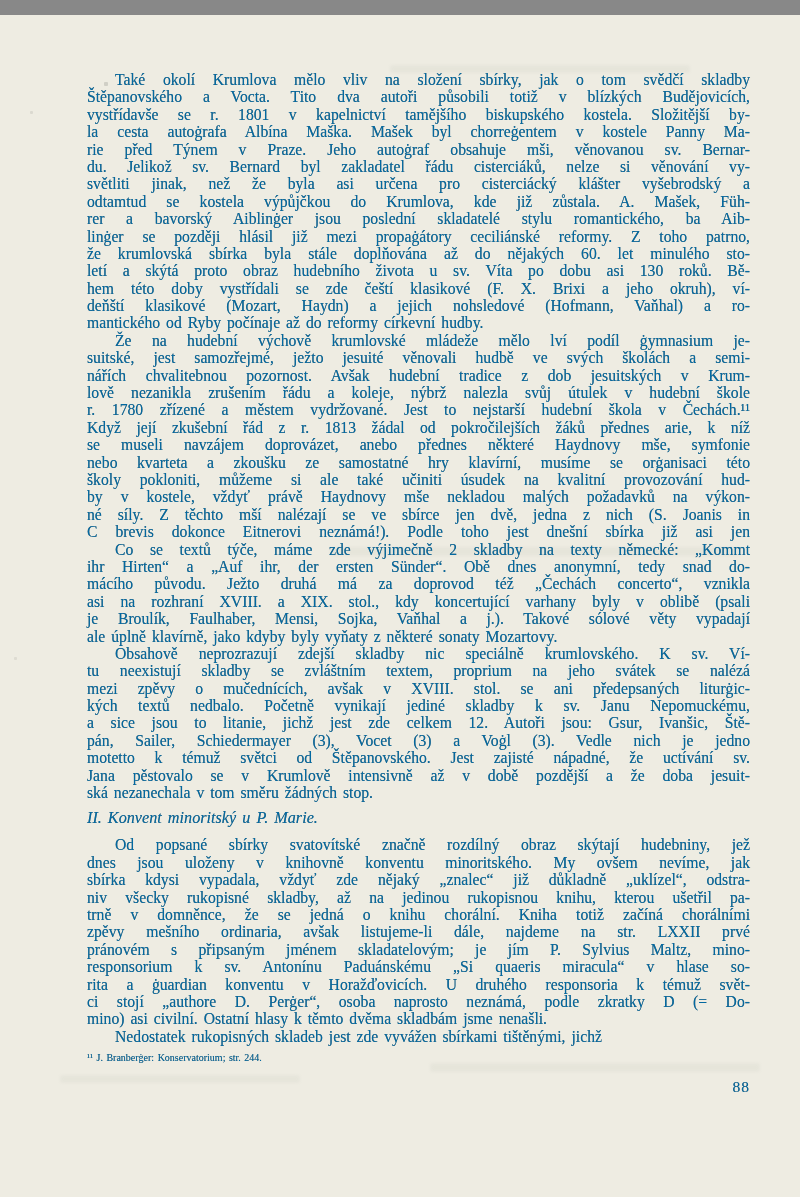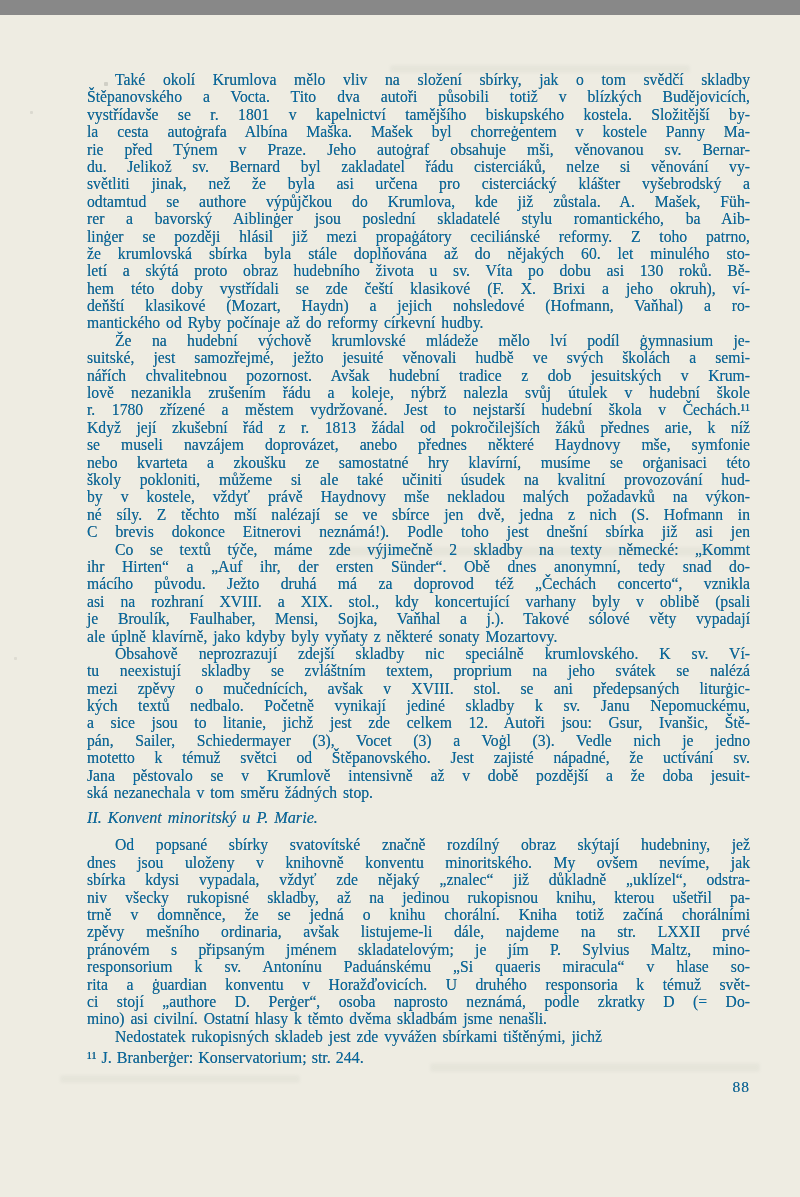--- a/index.html
+++ b/index.html
@@ -35,21 +35,21 @@
   .line.first{text-indent:28px;}
   .heading{
     font-style:italic;
     font-size:16.2px;
     height:18px;line-height:18px;
     text-align:left;
     margin:8px 0 9px 0;
     word-spacing:2px;
   }
   .footnote{
-    font-size:16px;
+    font-size:10px;
     line-height:15px;
     margin-top:5px;
     word-spacing:1px;
   }
   .pagenum{
     text-align:right;
     font-size:15.5px;
     margin-top:13px;
     letter-spacing:1px;
   }
@@ -86,41 +86,41 @@
 
     <div id="blocks">
         <div class="para">
           <div class="line first">Také okolí Krumlova mělo vliv na složení sbírky, jak o tom svědčí skladby</div>
           <div class="line">Štěpanovského a Vocta. Tito dva autoři působili totiž v blízkých Budějovicích,</div>
           <div class="line">vystřídavše se r. 1801 v kapelnictví tamějšího biskupského kostela. Složitější by-</div>
           <div class="line">la cesta autoġrafa Albína Maška. Mašek byl chorreġentem v kostele Panny Ma-</div>
           <div class="line">rie před Týnem v Praze. Jeho autoġraf obsahuje mši, věnovanou sv. Bernar-</div>
           <div class="line">du. Jelikož sv. Bernard byl zakladatel řádu cisterciáků, nelze si věnování vy-</div>
           <div class="line">světliti jinak, než že byla asi určena pro cisterciácký klášter vyšebrodský a</div>
-          <div class="line">odtamtud se authore výpůjčkou do Krumlova, kde již zůstala. A. Mašek, Füh-</div>
+          <div class="line">odtamtud se kostela výpůjčkou do Krumlova, kde již zůstala. A. Mašek, Füh-</div>
           <div class="line">rer a bavorský Aiblinġer jsou poslední skladatelé stylu romantického, ba Aib-</div>
           <div class="line">linġer se později hlásil již mezi propaġátory ceciliánské reformy. Z toho patrno,</div>
           <div class="line">že krumlovská sbírka byla stále doplňována až do nějakých 60. let minulého sto-</div>
           <div class="line">letí a skýtá proto obraz hudebního života u sv. Víta po dobu asi 130 roků. Bě-</div>
           <div class="line">hem této doby vystřídali se zde čeští klasikové (F. X. Brixi a jeho okruh), ví-</div>
           <div class="line">deňští klasikové (Mozart, Haydn) a jejich nohsledové (Hofmann, Vaňhal) a ro-</div>
           <div class="line final">mantického od Ryby počínaje až do reformy církevní hudby.</div>
         </div>
         <div class="para">
           <div class="line first">Že na hudební výchově krumlovské mládeže mělo lví podíl ġymnasium je-</div>
           <div class="line">suitské, jest samozřejmé, ježto jesuité věnovali hudbě ve svých školách a semi-</div>
           <div class="line">nářích chvalitebnou pozornost. Avšak hudební tradice z dob jesuitských v Krum-</div>
           <div class="line">lově nezanikla zrušením řádu a koleje, nýbrž nalezla svůj útulek v hudební škole</div>
           <div class="line">r. 1780 zřízené a městem vydržované. Jest to nejstarší hudební škola v Čechách.¹¹</div>
           <div class="line">Když její zkušební řád z r. 1813 žádal od pokročilejších žáků přednes arie, k níž</div>
           <div class="line">se museli navzájem doprovázet, anebo přednes některé Haydnovy mše, symfonie</div>
           <div class="line">nebo kvarteta a zkoušku ze samostatné hry klavírní, musíme se orġanisaci této</div>
           <div class="line">školy pokloniti, můžeme si ale také učiniti úsudek na kvalitní provozování hud-</div>
           <div class="line">by v kostele, vždyť právě Haydnovy mše nekladou malých požadavků na výkon-</div>
-          <div class="line">né síly. Z těchto mší nalézají se ve sbírce jen dvě, jedna z nich (S. Hofmann in</div>
+          <div class="line">né síly. Z těchto mší nalézají se ve sbírce jen dvě, jedna z nich (S. Joanis in</div>
           <div class="line">C brevis dokonce Eitnerovi neznámá!). Podle toho jest dnešní sbírka již asi jen</div>
         </div>
         <div class="para">
           <div class="line first">Co se textů týče, máme zde výjimečně 2 skladby na texty německé: „Kommt</div>
           <div class="line">ihr Hirten“ a „Auf ihr, der ersten Sünder“. Obě dnes anonymní, tedy snad do-</div>
           <div class="line">mácího původu. Ježto druhá má za doprovod též „Čechách concerto“, vznikla</div>
           <div class="line">asi na rozhraní XVIII. a XIX. stol., kdy koncertující varhany byly v oblibě (psali</div>
           <div class="line">je Broulík, Faulhaber, Mensi, Sojka, Vaňhal a j.). Takové sólové věty vypadají</div>
           <div class="line final">ale úplně klavírně, jako kdyby byly vyňaty z některé sonaty Mozartovy.</div>
         </div>

